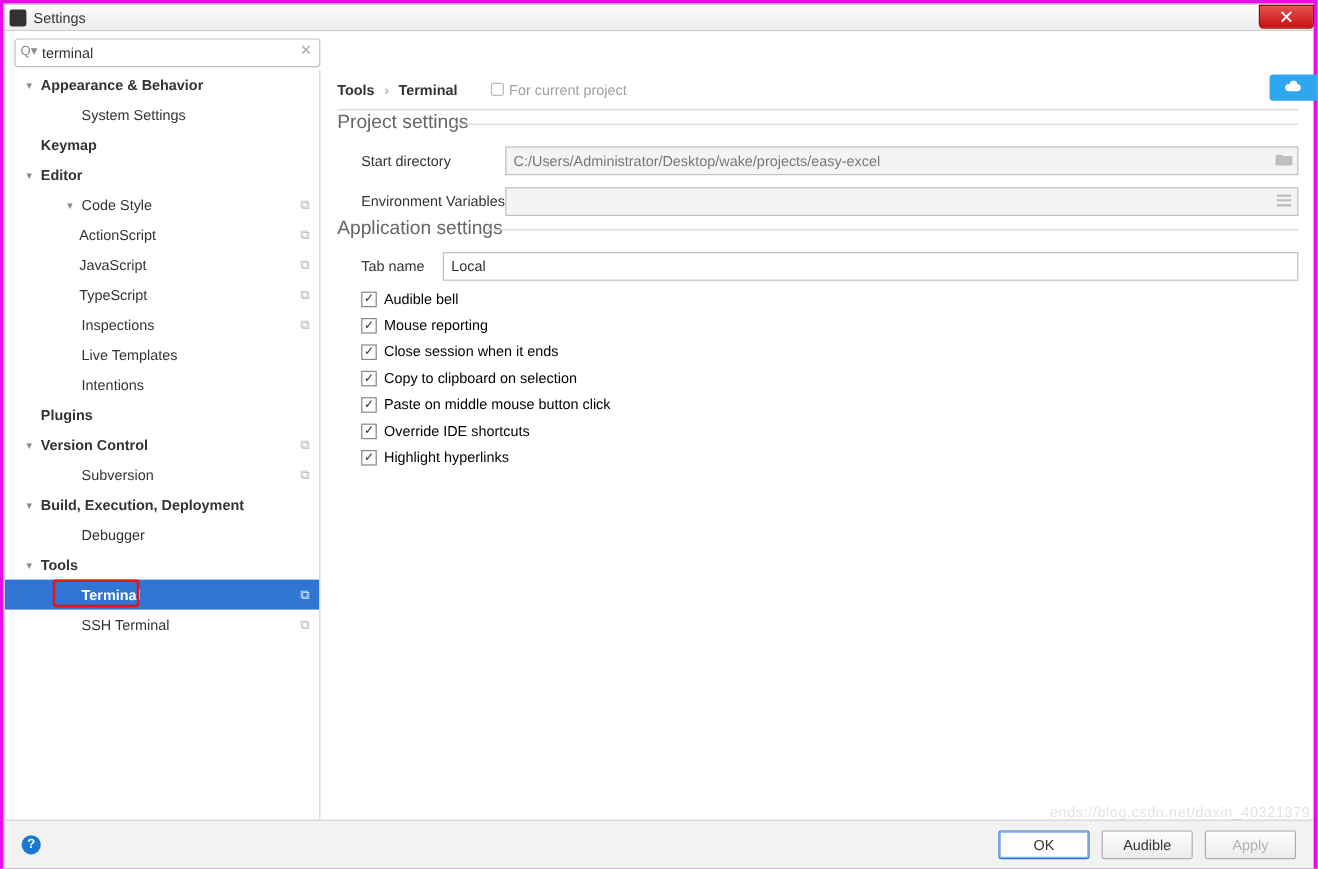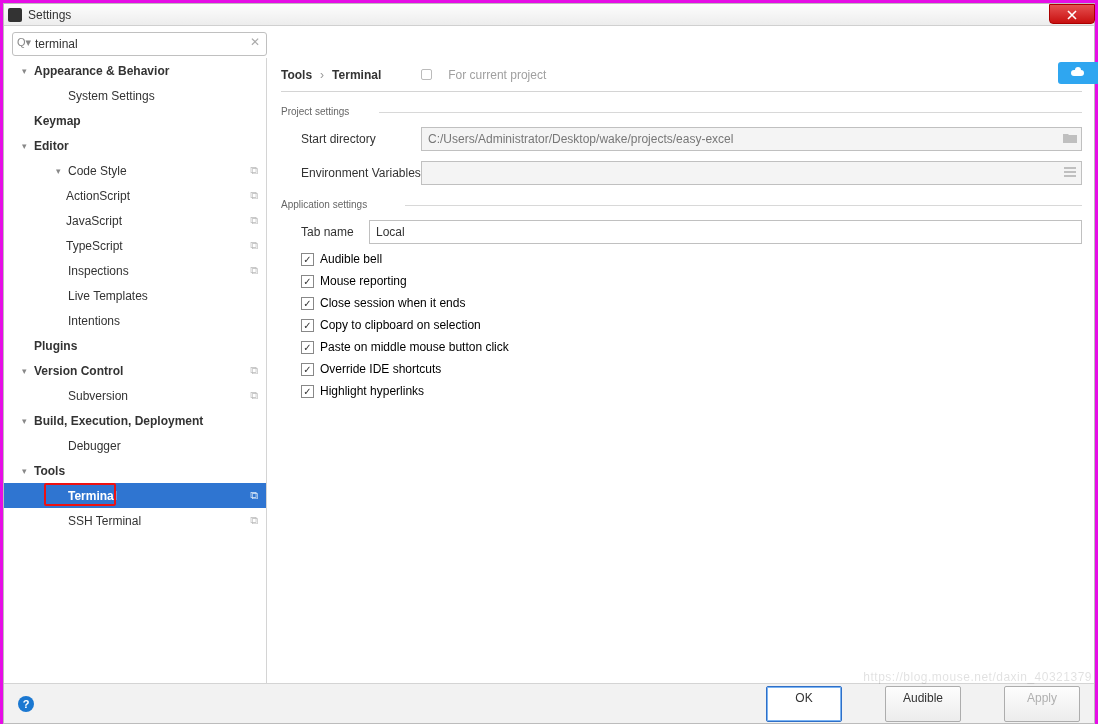--- a/index.html
+++ b/index.html
@@ -30,39 +30,39 @@
   .tree .chev { width: 10px; display: inline-block; color: #888; margin-right: 2px; font-size: 9px; }
   .tree .chev.none { visibility: hidden; }
   .tree li.selected .chev { color: #fff; }
   .tree .copy-icon { position: absolute; right: 8px; color: #bbb; font-size: 11px; }
   .tree li.selected .copy-icon { color: #dbe8f8; }
   .red-box-side { position:absolute; border:2px solid #e11; border-radius:2px; pointer-events:none; }
   .main { flex: 1; padding: 0 12px 0 14px; overflow-y: auto; position: relative; }
   .breadcrumb { height: 34px; display: flex; align-items: center; border-bottom: 1px solid #d4d4d4; gap: 8px; }
   .breadcrumb .bc-item { font-weight: bold; color: #333; }
   .breadcrumb .bc-sep { color: #999; }
-  .breadcrumb .bc-note { color: #a0a0a0; margin-left: 32px; font-size: 12px; display:flex; align-items:center; gap:16px;}
+  .breadcrumb .bc-note { color: #a0a0a0; margin-left: 20px; font-size: 12px; display:flex; align-items:center; gap:4px;}
   .bc-note-icon { width:11px;height:11px;border:1px solid #bbb;display:inline-block;border-radius:2px;}
-  .group-label { color: #666; font-size: 10px; margin-top: 14px; position: relative; }
+  .group-label { color: #666; font-size: 16px; margin-top: 2px; position: relative; }
   .group-label::after { content: ""; position: absolute; left: 98px; right: 0; top: 50%; border-top: 1px solid #d8d8d8; }
   .group-label.app::after { left: 124px; }
   .form-row { display: flex; align-items: center; margin-top: 10px; }
   .form-row .lbl { width: 140px; padding-left: 20px; color: #333; }
   .form-row .field { flex: 1; position: relative; }
   .field input[type=text] { width: 100%; height: 24px; border: 1px solid #c0c0c0; padding: 0 26px 0 6px; font-size: 12px; color: #333; background:#fff;}
   .field.disabled input { background: #f4f4f4; color: #777; }
   .folder-icon { position: absolute; right: 4px; top: 3px; color: #aaa; width:16px; height:16px;}
   .chk-row { display: flex; align-items: center; margin-top: 8px; padding-left: 20px; gap: 6px; }
   .chk { width: 13px; height: 13px; border: 1px solid #888; background: #fff; display: inline-flex; align-items:center; justify-content:center; font-size:10px; color:#333;}
   .chk.checked::before { content: "✓"; }
   .red-box-field { position:absolute; border:2px solid #e11; border-radius:3px; pointer-events:none; }
   .button-bar { height: 40px; border-top: 1px solid #d4d4d4; display: flex; align-items: center; padding: 0 14px; gap: 10px; background: #f2f2f2; }
   .help-icon { width: 16px; height: 16px; background: #1b78d1; color: #fff; border-radius: 50%; text-align: center; line-height: 16px; font-size: 11px; font-weight:bold;}
   .button-bar .spacer { flex: 1; }
-  .btn { min-width: 76px; height: 36px; border: 1px solid #adadad; background: linear-gradient(#fdfdfd,#ececec); text-align: center; line-height: 22px; color: #333; border-radius: 2px; margin-left: 33px; }
+  .btn { min-width: 76px; height: 24px; border: 1px solid #adadad; background: linear-gradient(#fdfdfd,#ececec); text-align: center; line-height: 22px; color: #333; border-radius: 2px; }
   .btn.primary { border: 1px solid #2f6fc7; box-shadow: 0 0 0 1px #7ab3f3 inset; background:#fff;}
   .btn.disabled { color: #b0b0b0; }
   .cloud-widget { position:absolute; right:0; top:62px; width:40px; height:22px; background:#2fa6f0; border-radius:3px 0 0 3px; display:flex; align-items:center; justify-content:center;}
   .cloud-widget svg { fill:#fff; }
   .watermark { position:absolute; right:6px; bottom:40px; font-size:12px; color: rgba(0,0,0,0.12); letter-spacing:0.5px;}
 </style>
 </head>
 <body>
 
 <div class="window">
@@ -268,13 +268,13 @@
       <div class="btn disabled">Apply</div>
     </div>
   </div>
 </div>
 
 <div class="cloud-widget">
   <svg width="18" height="12" viewBox="0 0 18 12">
       <path d="M6 3a3 3 0 016 0 3 3 0 013 3 3 3 0 01-3 3H5a3 3 0 010-6z"></path>
     </svg>
 </div>
-<div class="watermark">https://blog.mouse.net/daxin_40321379</div>
+<div class="watermark">ends://blog.csdn.net/daxin_40321379</div>
 
 </body></html>

